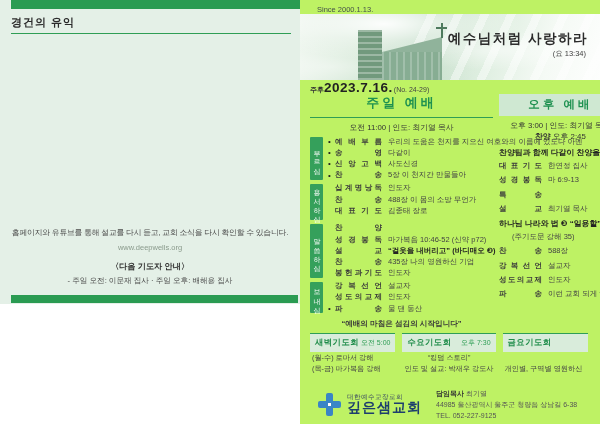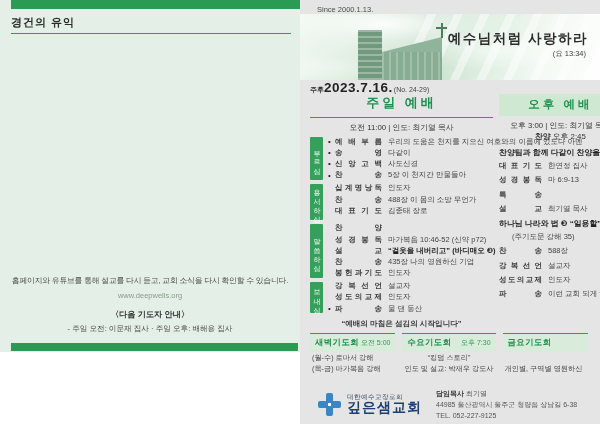--- a/index.html
+++ b/index.html
@@ -1,31 +1,31 @@
 <!DOCTYPE html>
 <html><head>
 <meta charset="utf-8">
 <style>
   html,body{margin:0;padding:0;}
   body{width:600px;height:424px;overflow:hidden;font-family:"Liberation Sans","DejaVu Sans",sans-serif;background:#fff;display:flex;}
 
   
-  .lpage{width:300px;height:352px;position:relative;background:#e4f0e7;flex:none;}
+  .lpage{width:300px;height:304px;position:relative;background:#e4f0e7;flex:none;}
   .top-bar{position:absolute;top:0;left:11px;right:0;height:9px;background:#2a9b52;}
   .l-title{position:absolute;top:15px;left:11px;font-size:11px;font-weight:bold;color:#2b2b2b;letter-spacing:1px;}
   .l-underline{position:absolute;top:33px;left:11px;width:280px;border-top:1.5px solid #2f9e55;}
   .l-footer{position:absolute;bottom:18px;left:0;right:0;text-align:center;}
   .lf-line1{font-size:7.8px;color:#4a4a4a;letter-spacing:-0.2px;}
   .lf-url{font-size:7.5px;color:#8a9a8c;margin-top:5px;}
   .lf-notice-title{font-size:8.2px;font-weight:bold;color:#2f2f2f;margin-top:9px;}
   .lf-notice-body{font-size:7.6px;color:#4a4a4a;margin-top:4px;}
   .bottom-bar{position:absolute;bottom:1px;left:11px;right:2px;height:8px;background:#2a9b52;}
 
   
-  .rpage{width:300px;height:424px;position:relative;background:#e5e5e5;flex:none;}
+  .rpage{width:300px;height:424px;position:relative;background:#bef264;flex:none;}
   .since{position:absolute;top:5px;left:17px;font-size:7.5px;color:#45504a;z-index:3;}
 
   
   .photo{position:absolute;top:14px;left:0;right:0;height:66px;overflow:hidden;
     background:linear-gradient(105deg,#eef6ee 0%,#cfe5d1 22%,#b9d7bf 40%,#dcedde 60%,#f5faf5 82%,#fdfefd 100%);}
   .clouds{position:absolute;inset:0;background:
     radial-gradient(ellipse at 28% 15%,rgba(255,255,255,.95),transparent 45%),
     radial-gradient(ellipse at 65% 55%,rgba(255,255,255,.55),transparent 38%),
     radial-gradient(ellipse at 10% 80%,rgba(255,255,255,.5),transparent 40%);}
   .streaks{position:absolute;right:0;top:0;width:190px;height:100%;

